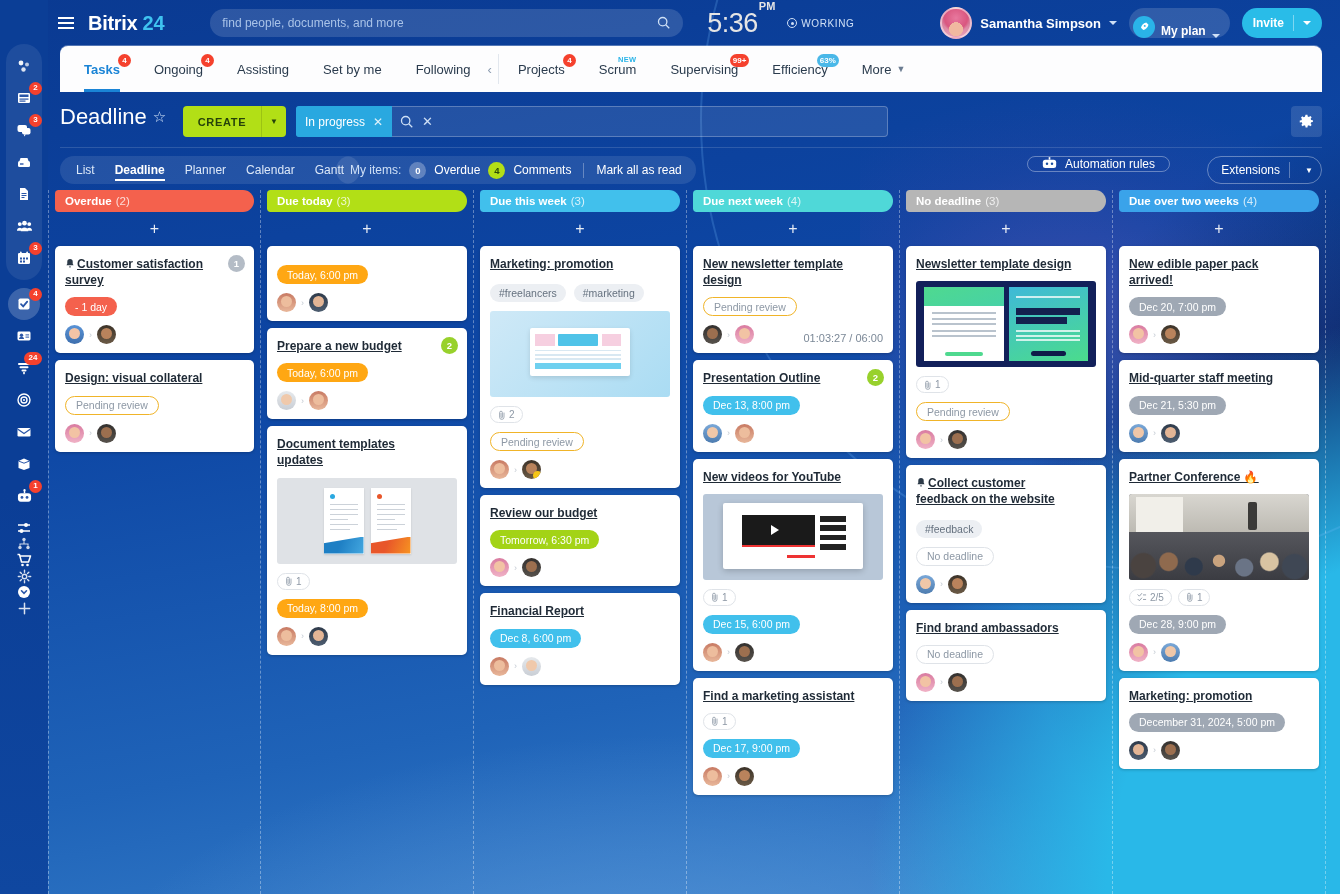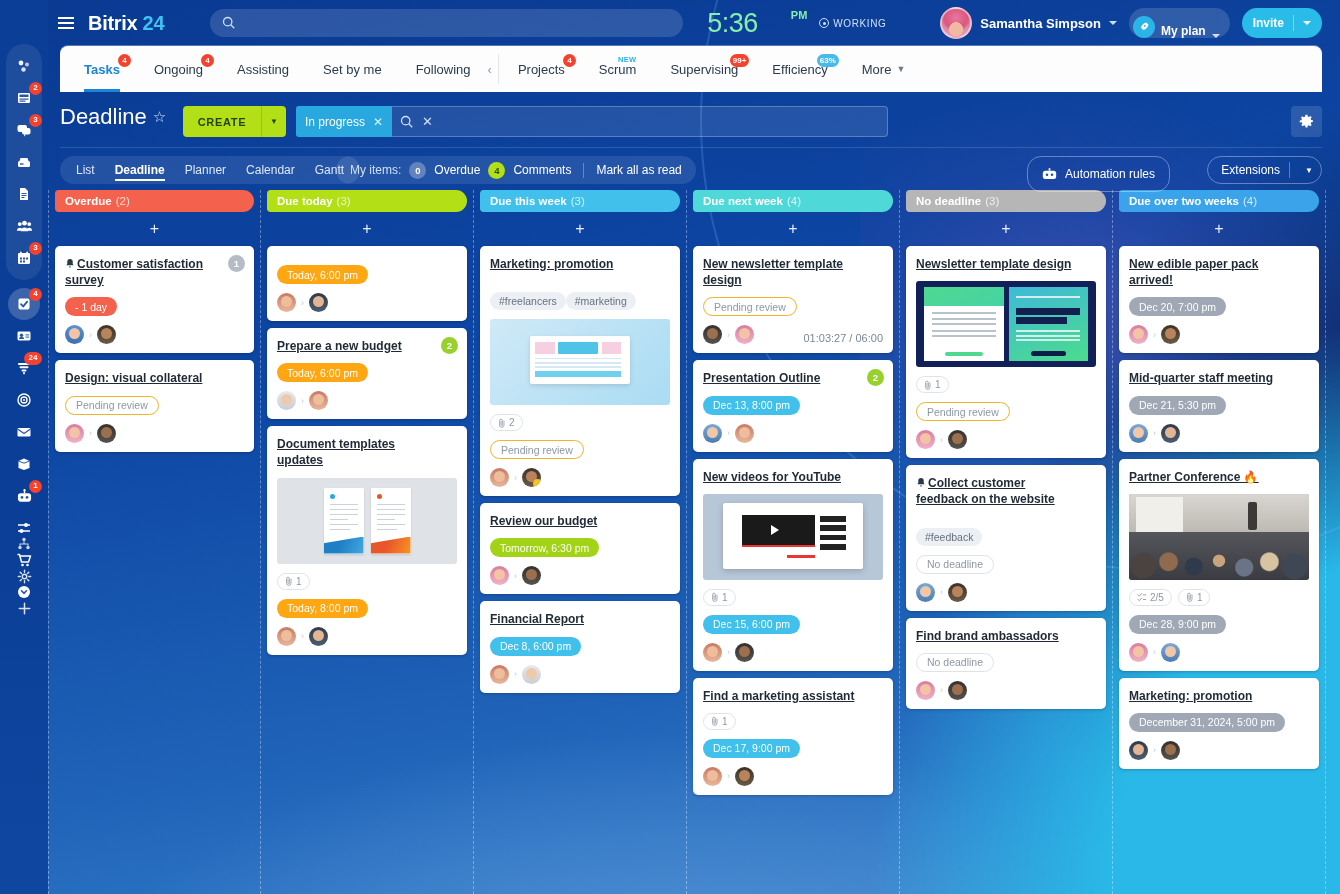--- a/index.html
+++ b/index.html
@@ -70,21 +70,21 @@
   .burger span::before{top:-5px;} .burger span::after{top:5px;}
   .logo{ color:#fff; font-size:20px; font-weight:700; letter-spacing:-0.3px; margin-left:4px;}
   .logo .num{ color:#3fc3f0; }
   .searchbox{
     margin-left:46px; width:473px; height:28px; border-radius:14px;
     background:rgba(255,255,255,0.14);
     display:flex; align-items:center; padding:0 12px;
     cursor:text;
   }
   .searchbox .ph{ color:#a9c3e8; font-size:12px; flex:1; }
-  .clock{ margin-left:24px; color:#86efac; display:flex; align-items:center;gap:32px; }
+  .clock{ margin-left:24px; color:#e5e5e5; display:flex; align-items:flex-start; }
   .clock .t{ font-size:27px; font-weight:300; letter-spacing:-0.5px;}
   .clock .ampm{ font-size:11px; font-weight:600; margin-left:1px; position:relative; top:-8px;}
   .working{ margin-left:12px; color:#cfe0f6; font-size:10px; letter-spacing:.6px; display:flex; align-items:center; gap:4px;}
   .working .dot{ width:10px;height:10px;border:1.5px solid #cfe0f6;border-radius:50%; display:inline-block; position:relative;}
   .working .dot::after{content:"";position:absolute;left:2.5px;top:2.5px;width:3px;height:3px;border-radius:50%;background:#cfe0f6;}
   .user{ margin-left:auto; display:flex; align-items:center; gap:8px; cursor:pointer;}
   .avatar-lg{ width:32px;height:32px;border-radius:50%;
     background:
       radial-gradient(circle at 50% 72%, #f0b9a0 0%, #f0b9a0 28%, rgba(0,0,0,0) 29%),
       radial-gradient(circle at 50% 32%, #e8789e 0%, #d9567f 48%, rgba(0,0,0,0) 60%),
@@ -178,22 +178,22 @@
   }
   .mypill .lbl{ color:#cfe0f6; font-size:12px;}
   .mypill .cbadge{
     width:17px;height:17px;border-radius:9px;background:rgba(255,255,255,.28);
     color:#fff;font-size:9.5px;font-weight:700;display:flex;align-items:center;justify-content:center;
   }
   .mypill .cbadge.green{ background:#b2df16; color:#2b4a08;}
   .mypill .txt{ color:#fff; font-size:12px; cursor:pointer;}
   .mypill .sep{ width:1px;height:15px;background:rgba(255,255,255,.3); margin:0 4px;}
   .autorules{
-    position:absolute; right:170px; top:4px; height:36px; border-radius:14px;
-    border:1px solid rgba(255,255,255,.35); display:flex;align-items:center;gap:8px;padding:0 14px;cursor:pointer;
+    position:absolute; right:170px; top:4px; height:16px; border-radius:14px;
+    border:1px solid rgba(255,255,255,.35); display:flex;align-items:flex-start;gap:8px;padding:0 14px;cursor:pointer;
   }
   .autorules .lbl{ color:#fff; font-size:12px;}
   .extensions{
     position:absolute; right:18px; top:4px; height:28px; border-radius:14px;
     border:1px solid rgba(255,255,255,.35); display:flex;align-items:center;padding:0 2px 0 13px;cursor:pointer;
   }
   .extensions .lbl{ color:#fff; font-size:12px;}
   .extensions .sep{ width:1px;height:16px;background:rgba(255,255,255,.32); margin:0 9px;}
   .extensions .ar{ width:20px;text-align:center;color:#fff;font-size:8px;}
   
@@ -221,21 +221,21 @@
     box-shadow:0 1px 3px rgba(0,0,0,.22); position:relative; cursor:pointer;
   }
   .card .ttl{ font-size:12px; color:#1f2a36; font-weight:600; line-height:1.35; padding-right:16px;text-decoration:underline;}
   .card .ttl .bell{ font-size:10px; margin-right:2px; }
   .card .cbadge{
     position:absolute; right:9px; top:9px; width:17px;height:17px;border-radius:9px;
     display:flex;align-items:center;justify-content:center; font-size:9.5px; font-weight:700; color:#fff;
   }
   .card .cbadge.grey{ background:#b4bcc6;}
   .card .cbadge.green{ background:#98d12c;}
-  .tags{ display:flex; gap:0; margin-top:20px; flex-wrap:wrap;}
+  .tags{ display:flex; gap:8px; margin-top:12px; flex-wrap:wrap;}
   .tag{ background:#eceff3; color:#65717f; font-size:10.5px; padding:3px 9px; border-radius:10px;}
   .thumb{ margin-top:9px; border-radius:3px; overflow:hidden; height:86px; position:relative;}
   .metarow{ display:flex; gap:6px; margin-top:9px; align-items:center;}
   .meta{
     border:1px solid #dfe3e8; border-radius:10px; height:17px; display:flex; align-items:center;
     gap:3px; padding:0 7px; color:#8d98a5; font-size:10px;
   }
   .datepill{
     display:inline-flex; align-items:center; height:19px; border-radius:10px;
     padding:0 10px; font-size:10.5px; color:#fff; margin-top:9px; font-weight:400;
@@ -526,20 +526,21 @@
 
 <div class="topbar">
   <div class="burger">
       <span></span>
     </div>
   <div class="logo">
     <span>Bitrix</span>
     <span class="num">24</span>
   </div>
   <div class="searchbox">
+    <div class="ph">find people, documents, and more</div>
     <svg width="14" height="14" viewBox="0 0 16 16">
         <circle cx="6.5" cy="6.5" r="4.8" fill="none" stroke="#cfe0f6" stroke-width="1.5"></circle>
         <line x1="10" y1="10" x2="14" y2="14" stroke="#cfe0f6" stroke-width="1.5"></line>
       </svg>
   </div>
   <div class="clock">
     <span class="t">5:36</span>
     <span class="ampm">PM</span>
   </div>
   <div class="working">

